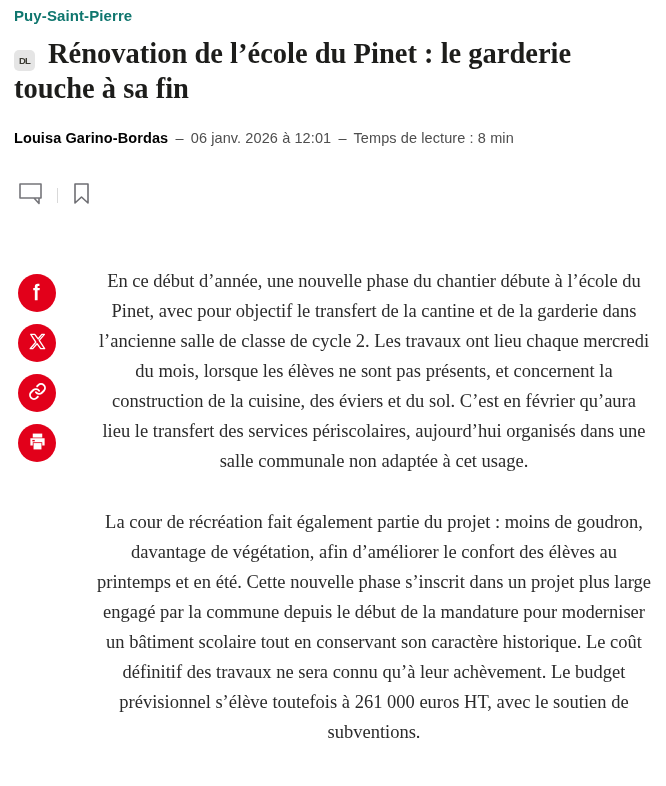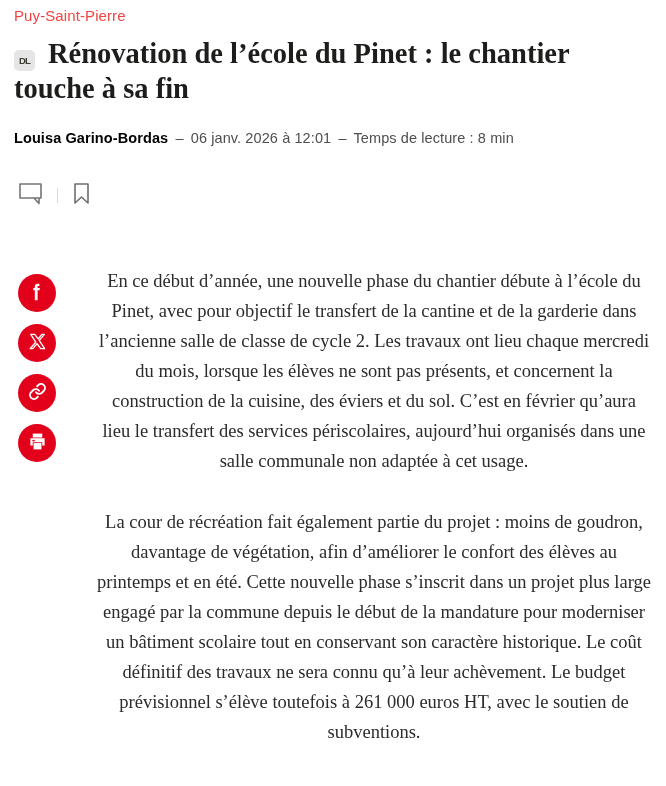--- a/index.html
+++ b/index.html
@@ -6,22 +6,22 @@
   html, body { background: #ffffff; }
   body {
     width: 666px; height: 786px;
     position: relative;
     font-family: "Liberation Sans", sans-serif;
     overflow: hidden;
   }
 
   .kicker {
     position: absolute; left: 14px; top: 7px;
-    font-size: 15px; font-weight: 400;
-    color: #ef4444;
+    font-size: 15px; font-weight: 700;
+    color: #0f766e;
     letter-spacing: 0.1px;
     text-decoration: none;
     cursor: pointer;
   }
 
   .headline {
     position: absolute; left: 14px; top: 36px; width: 636px;
     font-family: "Liberation Serif", serif;
     font-size: 28.5px; line-height: 35px; font-weight: 700;
     color: #1d1d1b;
@@ -78,21 +78,21 @@
     color: #2b2b2b;
     text-align: center;
   }
   .article p { margin-bottom: 31px; }
 </style>
 </head>
 <body>
 
 <a class="kicker">Puy-Saint-Pierre</a>
 
-<h1 class="headline"><span class="dl-badge">DL</span><span>Rénovation de l’école du Pinet : le chantier touche à sa fin</span></h1>
+<h1 class="headline"><span class="dl-badge">DL</span><span>Rénovation de l’école du Pinet : le garderie touche à sa fin</span></h1>
 
 <div class="byline">
   <span class="author">Louisa Garino-Bordas</span>
   <span class="sep">–</span>
   <span>06 janv. 2026 à 12:01</span>
   <span class="sep">–</span>
   <span>Temps de lecture : 8 min</span>
 </div>
 
 <div class="actions">

